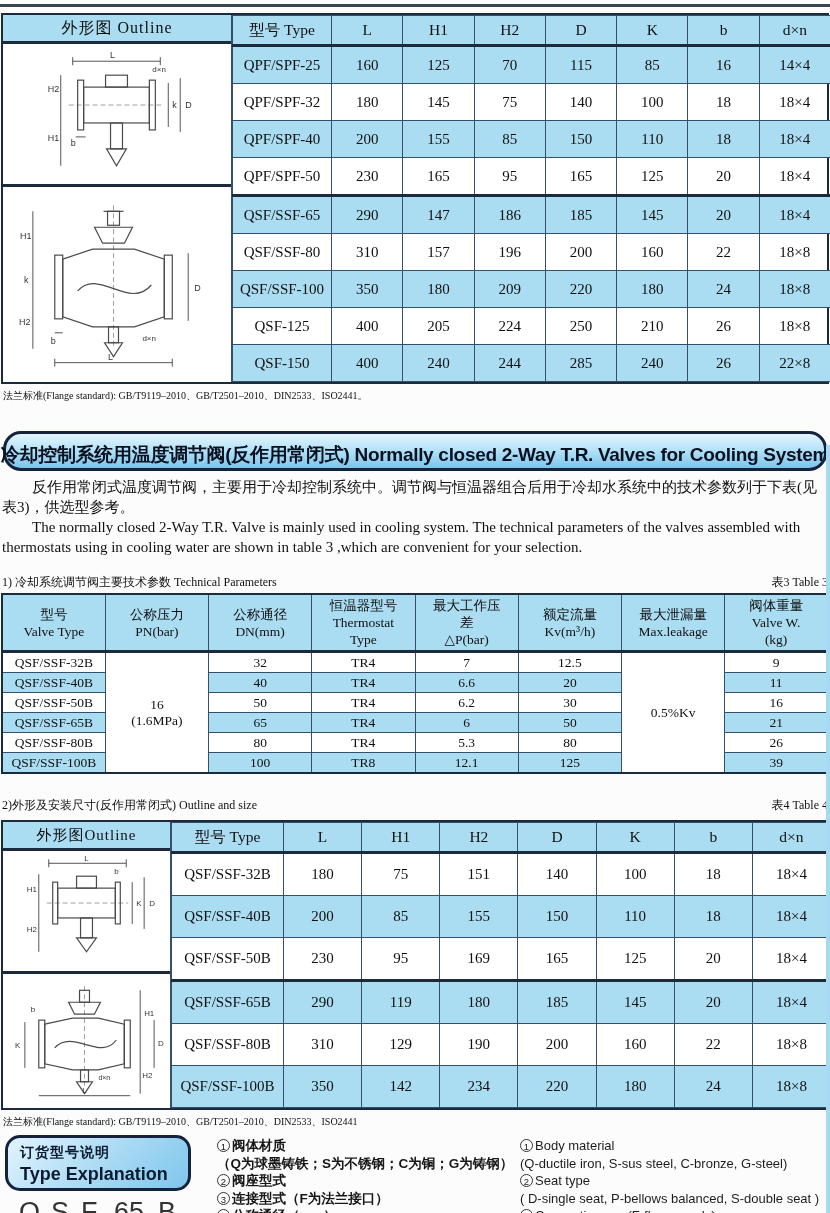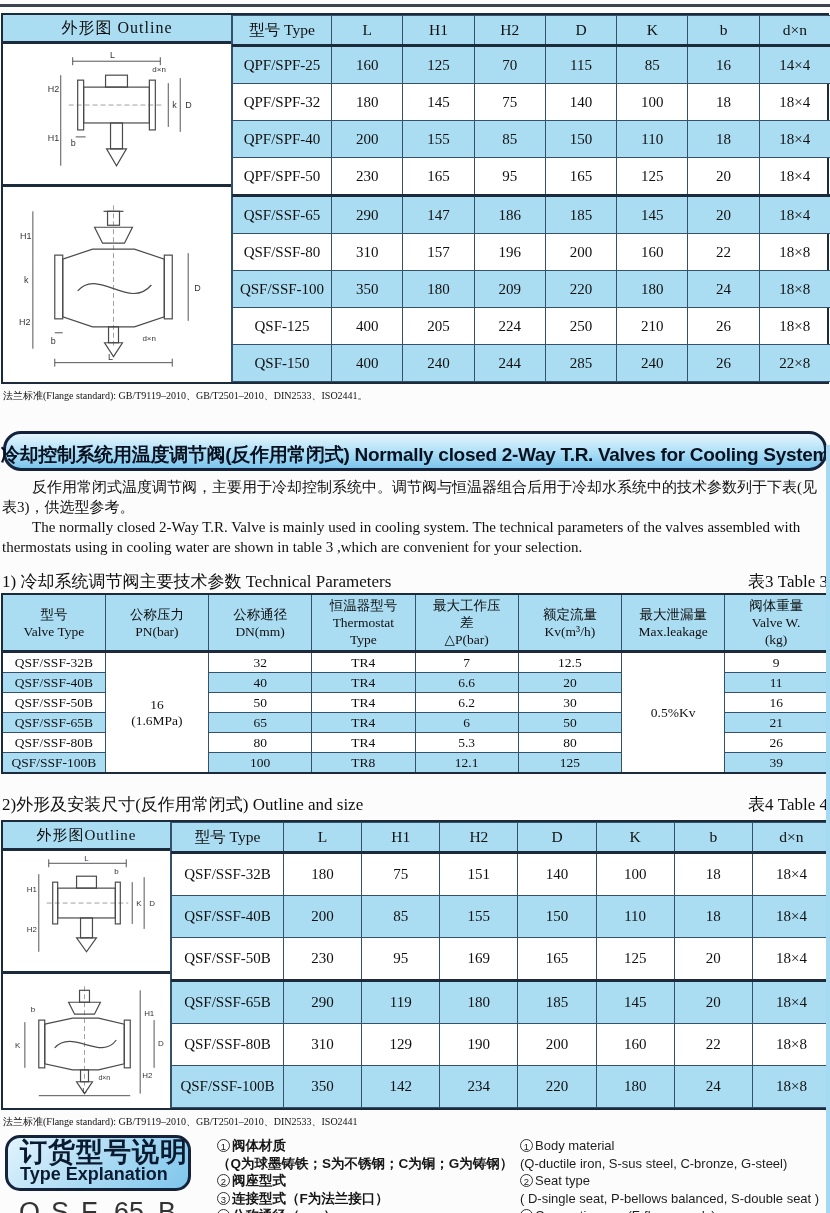--- a/index.html
+++ b/index.html
@@ -32,39 +32,39 @@
 
   .banner{margin:28px 3px 0;height:34px;border:3px solid #14223c;border-radius:18px;
           background:linear-gradient(180deg,#e4f5fd 0%,#b6e3f8 45%,#7cc5ec 100%);
           display:flex;align-items:flex-end;justify-content:center;
           font-family:"Liberation Sans",sans-serif;font-weight:bold;font-size:19px;
           letter-spacing:-0.3px;white-space:nowrap;color:#071120}
 
   .paras{margin:6px 2px 16px;font-size:15px;line-height:20px}
   .paras p{margin:0;text-indent:2em}
 
-  .secrow{display:flex;justify-content:space-between;margin:5px 2px 0;font-size:17px;line-height:18px}
+  .secrow{display:flex;justify-content:space-between;margin:5px 2px 0;font-size:12px;line-height:18px}
 
   table.t3{border-collapse:collapse;table-layout:fixed;width:828px;margin:2px 1px 0;
            border:2px solid var(--bdark);background:#fff}
   .t3 th{background:var(--cellblue);border:1px solid #35506b;border-bottom:3px solid var(--bdark);
          font-weight:normal;font-size:13.5px;line-height:17px;height:50px;padding:2px 16px}
   .t3 td{border:1px solid #35506b;text-align:center;font-size:13.5px;height:17px;white-space:pre-line}
   .t3 tr.b{background:var(--cellblue)}
   .t3 td.m{background:#fff}
 
   .secrow2{margin-top:22px}
 
   
   .bottom{display:flex;margin:6px 0 0 5px}
   .bleft{width:212px;flex:0 0 auto}
   .tbox{width:168px;border:3px solid #14223c;border-radius:15px;padding:3px 0 4px 12px;
         background:linear-gradient(135deg,#e2f4fd 0%,#a8d9f3 55%,#7fc6ec 100%);
         font-family:"Liberation Sans",sans-serif;font-weight:bold;color:#0a1a30}
-  .tbox .l1{font-size:27px;line-height:23px;letter-spacing:1px}
+  .tbox .l1{font-size:14px;line-height:23px;letter-spacing:1px}
   .tbox .l2{font-size:18px;line-height:20px}
   .bmid{width:303px;flex:0 0 auto;font-family:"Liberation Sans",sans-serif;font-weight:bold;
         font-size:13.5px;line-height:17.5px;color:#161616;padding-top:2px}
   .bright{flex:1;font-family:"Liberation Sans",sans-serif;font-size:13px;line-height:17.5px;
           color:#1d1d1d;padding-top:2px}
   .xline{display:flex;align-items:center;white-space:nowrap}
   .circ{flex:0 0 auto;width:13px;height:13px;border:1.2px solid #333;border-radius:50%;
         font-size:9.5px;line-height:13px;text-align:center;margin-right:2px;font-weight:normal;
         box-sizing:border-box;background:#fff}
   .rstrip{position:absolute;right:0;top:445px;bottom:0;width:4px;background:#a6daf3}

